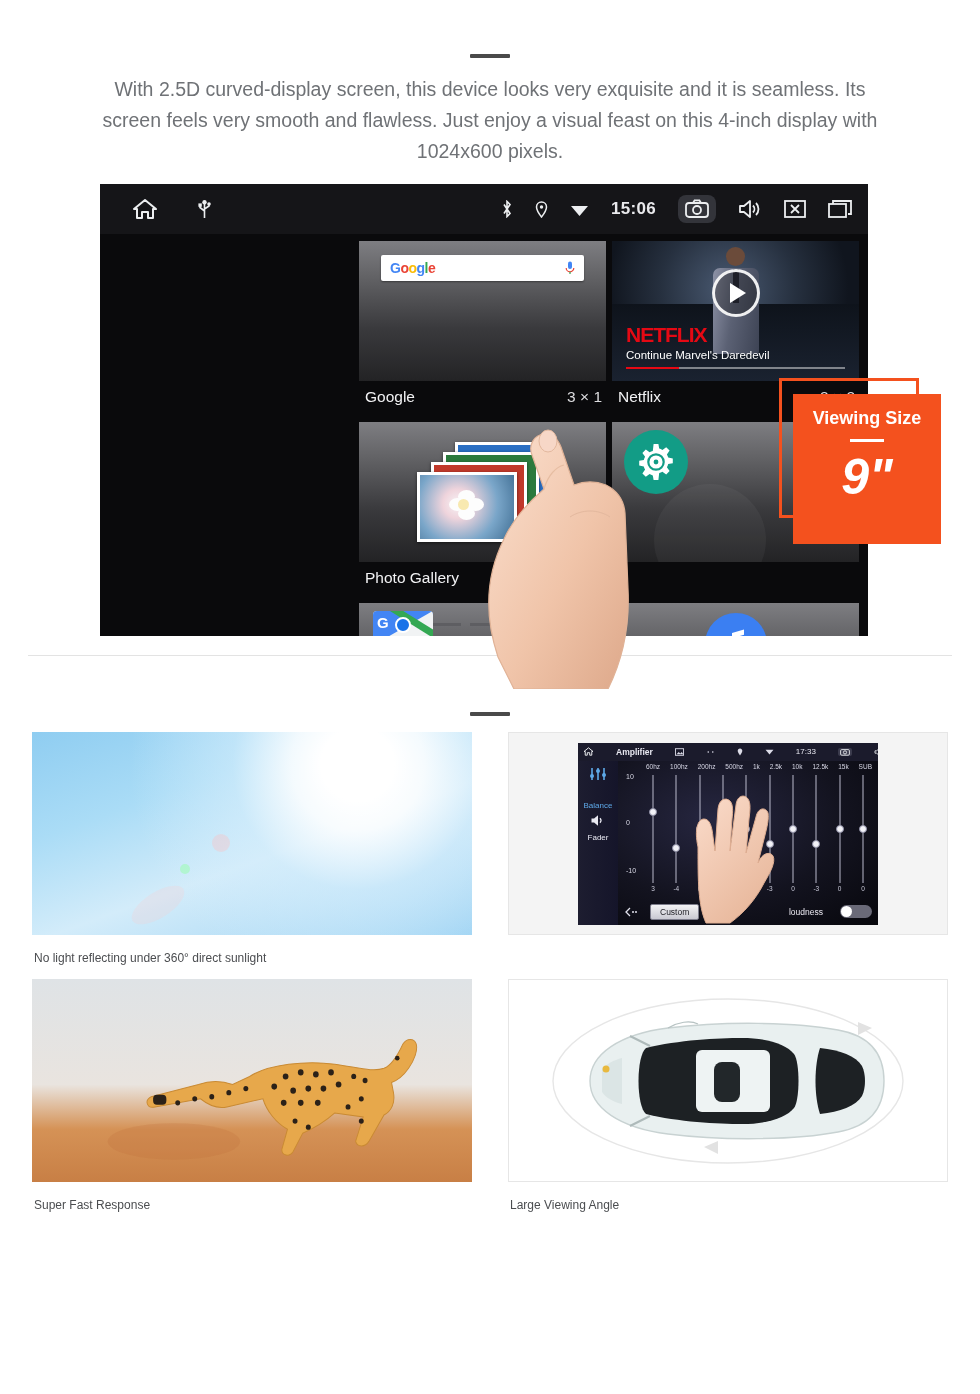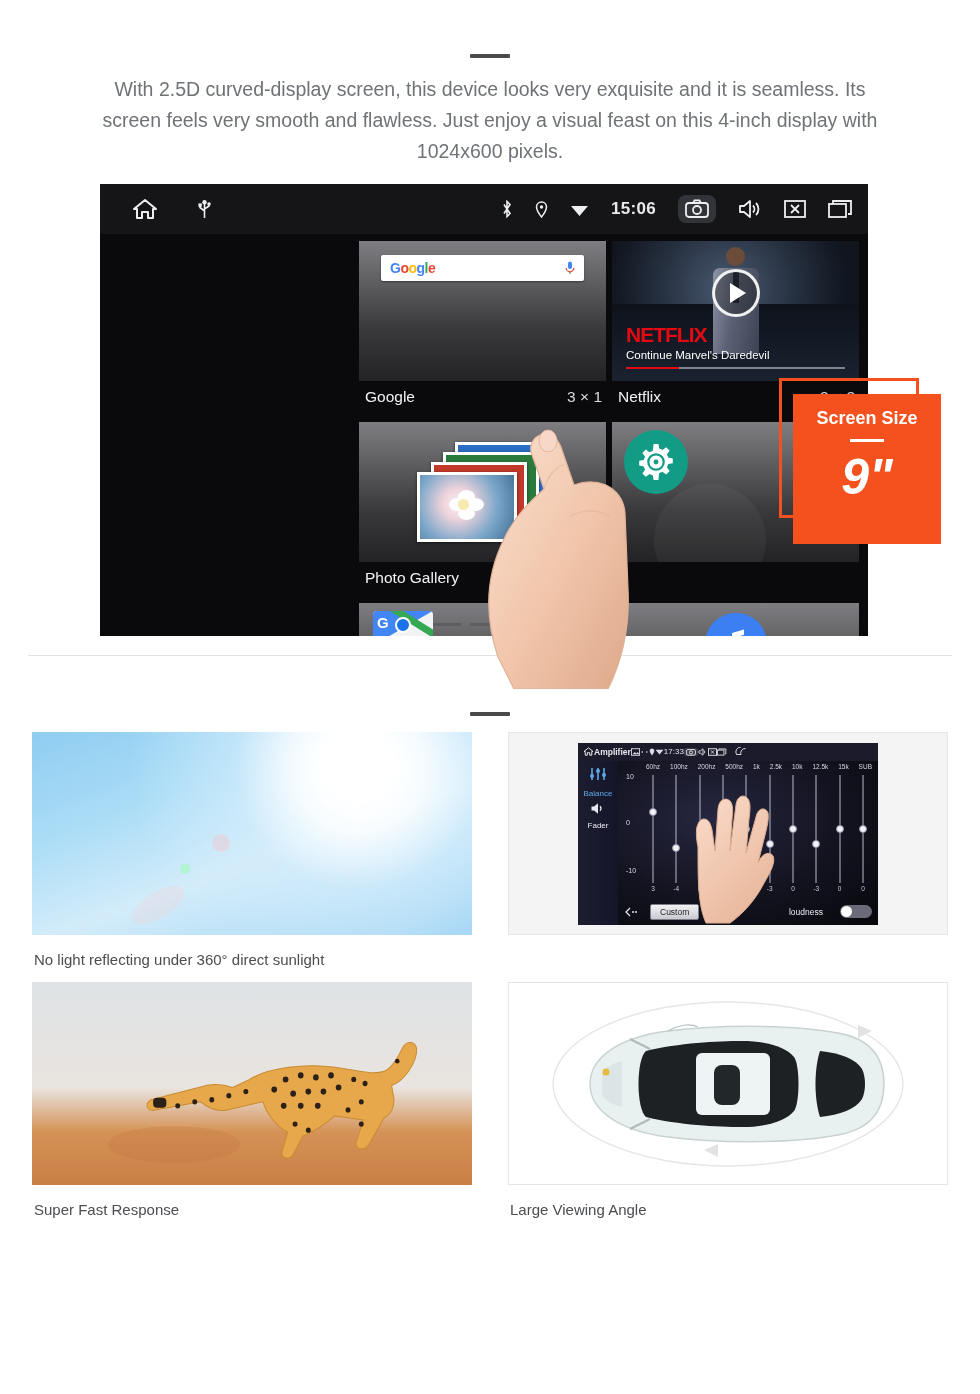--- a/index.html
+++ b/index.html
@@ -164,42 +164,42 @@
 
   .divider { width: 924px; height: 1px; background: #e3e3e3; margin: 16px auto 0 auto; }
 
   
   .section-two { padding-top: 38px; }
   .cards { width: 940px; margin: 14px auto 0 auto; display: flex; flex-wrap: wrap; }
   .card { width: 470px; padding: 0 18px 0 12px; margin-bottom: 14px; }
   .card.right { padding: 0 12px 0 18px; }
   .media { height: 203px; width: 100%; border: 1px solid #e6e6e6; overflow: hidden; position: relative; background:#fff; }
   .media.plain { border: none; }
-  .card-cap { font-size: 15px; color: #4b4d50; padding: 16px 2px 0 2px; }
+  .card-cap { font-size: 12px; color: #4b4d50; padding: 16px 2px 0 2px; }
 
   
   .sun { width: 100%; height: 100%;
     background:
       radial-gradient(circle at 74% 16%, #ffffff 0%, #ffffff 10%, rgba(255,255,255,.85) 18%, rgba(214,238,252,.55) 34%, rgba(150,205,242,0) 62%),
       linear-gradient(160deg, #8fcdf1 0%, #aadcf6 30%, #d3ecfa 58%, #9ed3f3 100%);
     position: relative; }
   .flare { position: absolute; border-radius: 50%; }
 
   
   .amp { width: 100%; height: 100%; background: #f4f4f4; display:flex; align-items:center; justify-content:center; }
   .amp-inner { width: 300px; height: 182px; background: #0c0c12; position: relative; overflow: hidden; }
   .amp-top { height: 18px; background: #1b1b2c; display: flex; align-items: center; color: #e7e7f0;
-      font-size: 8px; gap: 0; padding: 0 5px; position: relative; }
+      font-size: 8px; gap: 22px; padding: 0 5px; position: relative; }
   .amp-title { font-weight: bold; font-size: 8.5px; }
   .amp-cam { background: #3a3a4c; border-radius: 2px; padding: 0 2px; }
   .amp-body { position: absolute; left: 0; right: 0; top: 18px; bottom: 0;
       background: radial-gradient(ellipse at 45% 35%, #262640 0%, #13131f 55%, #07070c 100%); }
   .amp-side { position: absolute; left: 0; top: 0; bottom: 0; width: 40px;
       background: linear-gradient(to right,#1d1d30,#15152a); text-align: center; padding-top: 6px; }
-  .amp-side .lab { color: #5ea9e8; font-size: 8px; margin-top: 4px; }
+  .amp-side .lab { color: #5ea9e8; font-size: 8px; margin-top: 16px; }
   .amp-side .lab2 { color: #e9e9f2; font-size: 8px; margin-top: 2px; }
   .eqwrap { position: absolute; left: 46px; right: 4px; top: 2px; bottom: 2px; }
   .eq-freqs { display: flex; justify-content: space-between; color: #d8d8e6; font-size: 6.5px; padding: 0 2px; }
   .eq-cols { position: absolute; left: 0; right: 0; top: 12px; height: 108px; display: flex; justify-content: space-between; padding: 0 4px; }
   .eq-col { width: 14px; position: relative; }
   .eq-col .track { position: absolute; left: 50%; top: 0; bottom: 0; width: 1px; background: #b9b9cc; transform: translateX(-50%); }
   .eq-col .knob { position: absolute; left: 50%; width: 8px; height: 8px; border-radius: 50%;
       background: #f2f2f7; border: 1px solid #8e8ea5; transform: translate(-50%,-50%); }
   .eq-vals { position: absolute; left: 0; right: 0; top: 122px; display: flex; justify-content: space-between; padding: 0 4px;
       color: #c9c9d8; font-size: 6.5px; }
@@ -418,21 +418,21 @@
       <path d="M46 268 C32 226 34 186 52 150 C62 128 78 112 92 100 L80 66 C76 56 82 46 92 45 C100 44 106 50 109 58 L122 96
                C132 92 144 92 154 96 C166 102 172 112 173 124 L176 200 C178 240 170 272 156 300 L62 300 Z" fill="url(#skin)" stroke="#e0b296" stroke-width="1.2"></path>
       <path d="M92 100 C96 86 104 78 112 76" fill="none" stroke="#e6bda2" stroke-width="1.2"></path>
       <ellipse cx="96" cy="52" rx="9" ry="11" fill="#f7d7c7" stroke="#e3b89e" stroke-width="1"></ellipse>
       <path d="M118 128 C130 120 146 120 158 128" fill="none" stroke="#e3b89e" stroke-width="1"></path>
     </svg>
 
     <div class="badge-wrap">
       <div class="badge-out"></div>
       <div class="badge">
-        <div class="bt">Screen Size</div>
+        <div class="bt">Viewing Size</div>
         <div class="brule"></div>
         <div class="bn">9"</div>
       </div>
     </div>
   </div>
 
   <div class="divider"></div>
 </div>
 
 <div class="section-two">

